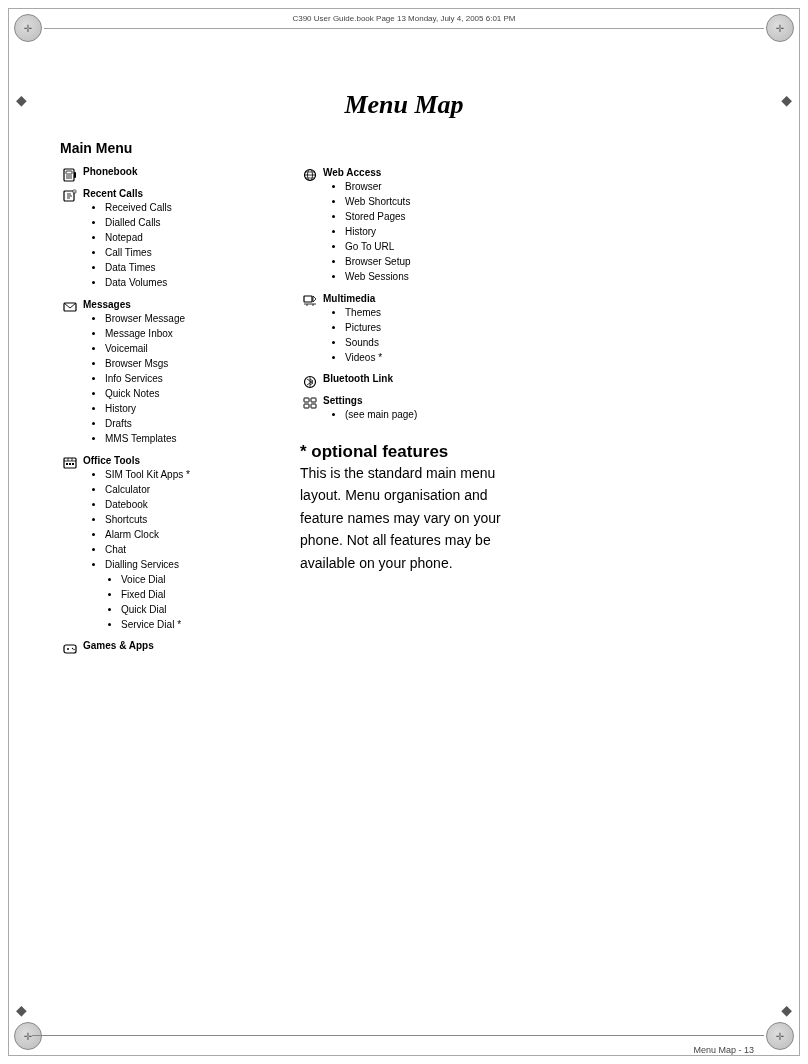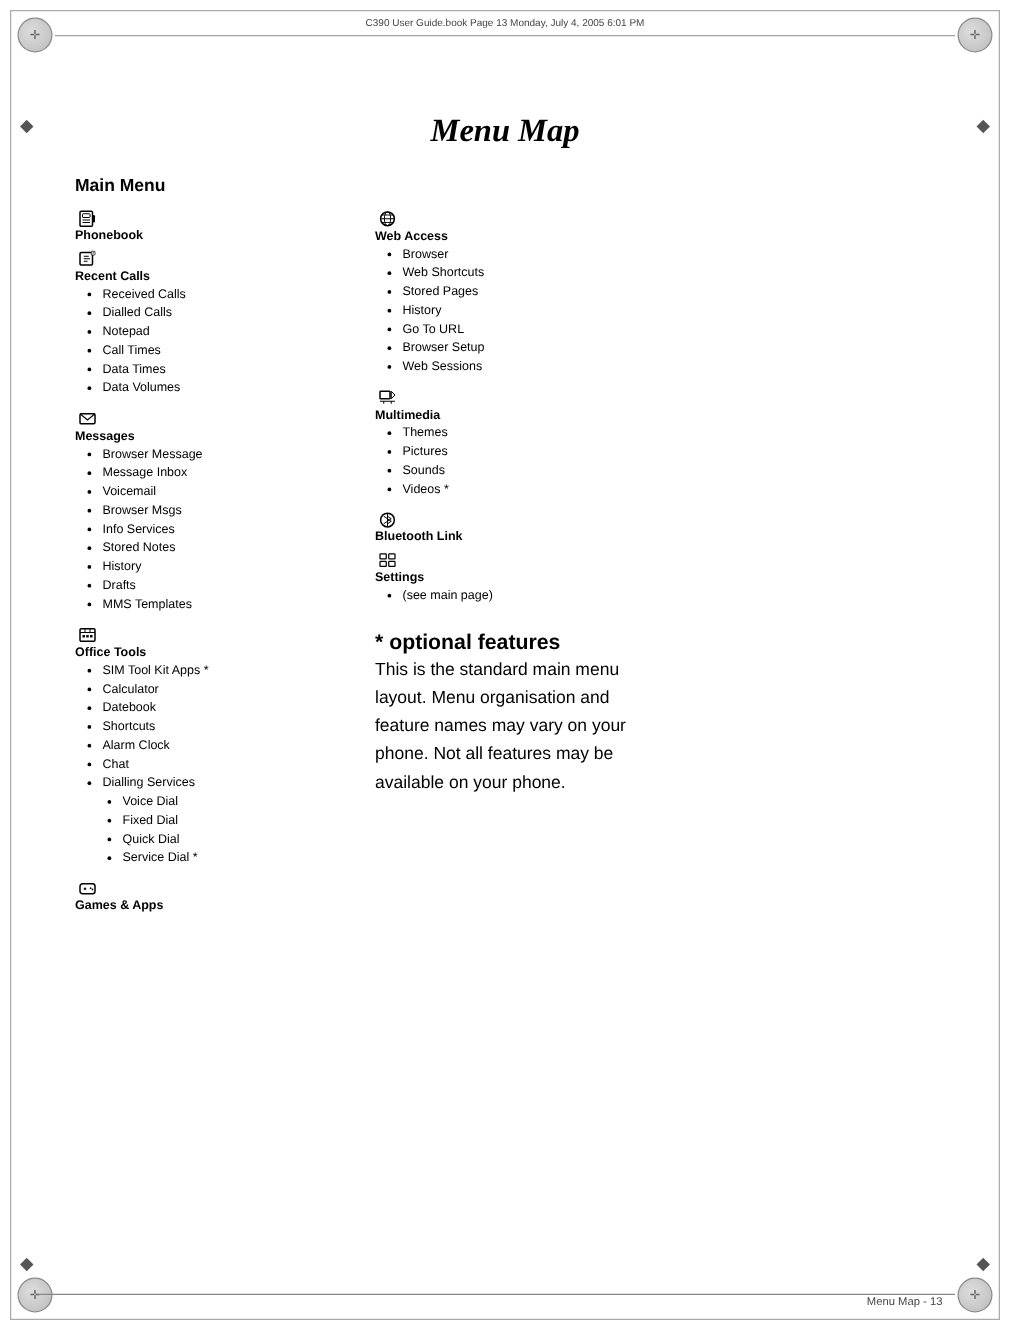--- a/index.html
+++ b/index.html
@@ -66,21 +66,21 @@
 
     
     .footer-bar {
       position: absolute;
       bottom: 9px;
       left: 32px;
       right: 44px;
       height: 20px;
       border-top: 1px solid #888;
       display: flex;
-      align-items: flex-start;
+      align-items: flex-end;
       justify-content: flex-end;
       font-size: 9px;
       color: #444;
       padding-right: 10px;
     }
 
     
     .side-arrow {
       position: absolute;
       font-size: 14px;
@@ -134,21 +134,20 @@
 
     .col-right {
       flex: 0 0 220px;
     }
 
     
     .menu-group {
       display: flex;
       align-items: flex-start;
       margin-bottom: 4px;
-      flex-direction: column;
     }
 
     .menu-icon {
       width: 20px;
       height: 16px;
       flex-shrink: 0;
       display: flex;
       align-items: center;
       justify-content: center;
       margin-right: 3px;
@@ -285,21 +284,21 @@
           </svg>
         </div>
         <div>
           <span class="menu-label">Messages</span>
           <ul class="sub-list">
             <li>Browser Message</li>
             <li>Message Inbox</li>
             <li>Voicemail</li>
             <li>Browser Msgs</li>
             <li>Info Services</li>
-            <li>Stored Notes</li>
+            <li>Quick Notes</li>
             <li>History</li>
             <li>Drafts</li>
             <li>MMS Templates</li>
           </ul>
         </div>
       </div>
 
       <div class="menu-group">
         <div class="menu-icon">
           <svg viewBox="0 0 14 14" fill="none" xmlns="http://www.w3.org/2000/svg">

